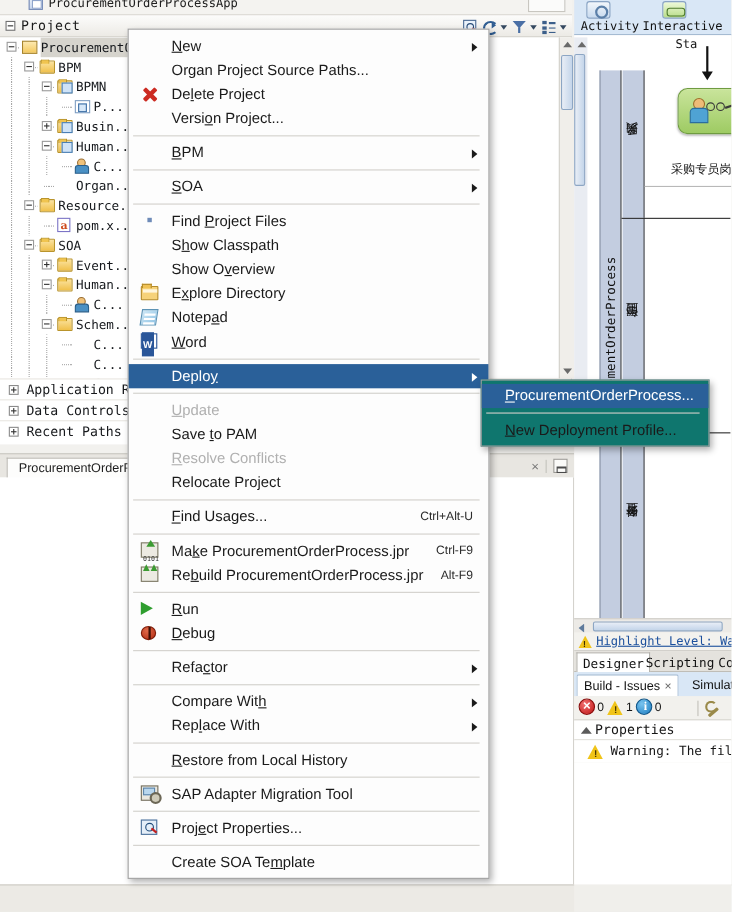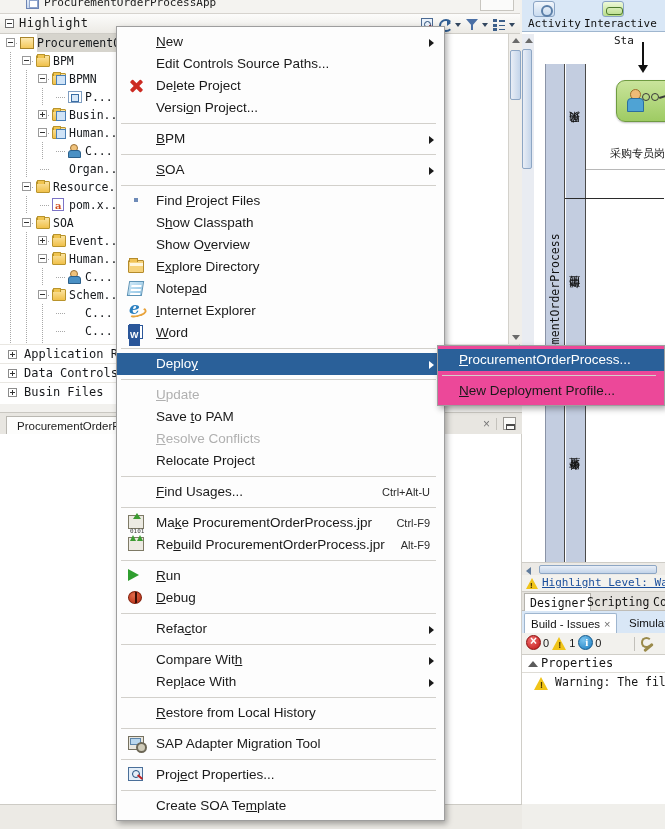--- a/index.html
+++ b/index.html
@@ -288,22 +288,22 @@
   .ic-bug::after{content:"";position:absolute;left:6px;top:0;width:1.5px;height:11px;background:#3a0d04;}
   .ic-sap{top:3px;width:16px;height:14px;background:#e9e7df;border:1px solid #75705f;}
   .ic-sap::before{content:"";position:absolute;left:1px;top:1px;width:9px;height:5px;background:#b9d7ee;border:1px solid #5e86ab;}
   .ic-sap::after{content:"";position:absolute;left:7px;top:5px;width:7px;height:7px;border-radius:50%;border:2px solid #6c6756;background:#cfcbb9;}
   .ic-props{top:3px;width:15px;height:14px;background:#e4eef8;border:1px solid #4a6f99;}
   .ic-props::before{content:"";position:absolute;left:3px;top:2px;width:6px;height:6px;border:1.5px solid #1e4b7a;border-radius:50%;}
   .ic-props::after{content:"";position:absolute;left:8px;top:8px;width:6px;height:2px;background:#c02020;transform:rotate(40deg);}
 
   
   .submenu{
-    position:absolute;left:437px;top:345px;width:228px;
-    background:#ec4899;border:1px solid #9e9e9e;
+    position:absolute;left:437px;top:345px;width:208px;
+    background:#0f766e;border:1px solid #9e9e9e;
     box-shadow:2px 3px 6px rgba(0,0,0,.32);
     padding:3px 0;
   }
   .submenu .mi{padding-left:21px;}
 
   .watermark{
     position:absolute;left:415px;top:805px;width:250px;
     font-family:"Liberation Sans",sans-serif;font-size:14px;color:#d8d8d8;
     white-space:nowrap;letter-spacing:.3px;pointer-events:none;
   }
@@ -314,21 +314,21 @@
 <div id="root">
 
   <div class="app-title-strip">
     <div class="app-title-icon"></div>
     <div class="app-title-tab">ProcurementOrderProcessApp</div>
     <div class="app-title-box"></div>
   </div>
 
   <div class="projects-header">
     <div class="panel-expander"></div>
-    <div class="projects-title">Highlight</div>
+    <div class="projects-title">Project</div>
     <div class="ph-tools">
       <span class="ph-btn">
           <i class="ico-search-box"></i>
         </span>
       <span class="ph-btn">
           <i class="ico-refresh"></i>
         </span>
       <span class="ph-caret"></span>
       <span class="ph-btn">
           <i class="ico-filter"></i>
@@ -491,21 +491,21 @@
       <div class="sec-row">
         <span class="tw"></span>
         <span class="t">Application Reso...</span>
       </div>
       <div class="sec-row">
         <span class="tw"></span>
         <span class="t">Data Controls</span>
       </div>
       <div class="sec-row">
         <span class="tw"></span>
-        <span class="t">Busin Files</span>
+        <span class="t">Recent Paths</span>
       </div>
     </div>
 
   <div class="editor-tabbar">
     <div class="editor-tab">ProcurementOrderPro...</div>
     <div class="tabbar-right">
       <span class="tb-x">×</span>
       <span class="tb-sep"></span>
       <span class="tb-min"></span>
     </div>
@@ -615,34 +615,33 @@
     <span class="arr dn"></span>
   </div>
   <div class="vscroll" style="left:522px;top:34px;width:12px;height:330px;background:#e9ecf2;border-left:none;">
     <span class="arr up"></span>
     <span class="thb" style="top:15px;height:120px;left:0;width:10px;"></span>
     <span class="arr dn"></span>
   </div>
 
   <div class="ctxmenu" id="ctxmenu">
       <div class="mi"><span><span class="acc">N</span>ew</span><span class="sub"></span></div>
-      <div class="mi"><span>Edit Controls Source Paths...</span></div>
+      <div class="mi"><span>Organ Project Source Paths...</span></div>
       <div class="mi"><span class="mico ic-x"></span><span>De<span class="acc">l</span>ete Project</span></div>
       <div class="mi"><span>Versi<span class="acc">o</span>n Project...</span></div>
       <div class="msep"></div>
       <div class="mi"><span><span class="acc">B</span>PM</span><span class="sub"></span></div>
       <div class="msep"></div>
       <div class="mi"><span><span class="acc">S</span>OA</span><span class="sub"></span></div>
       <div class="msep"></div>
       <div class="mi"><span class="mico ic-binoc"></span><span>Find <span class="acc">P</span>roject Files</span></div>
       <div class="mi"><span>S<span class="acc">h</span>ow Classpath</span></div>
       <div class="mi"><span>Show O<span class="acc">v</span>erview</span></div>
       <div class="mi"><span class="mico ic-folder"></span><span>E<span class="acc">x</span>plore Directory</span></div>
       <div class="mi"><span class="mico ic-note"></span><span>Notep<span class="acc">a</span>d</span></div>
-      <div class="mi"><span class="mico ic-ie"></span><span><span class="acc">I</span>nternet Explorer</span></div>
       <div class="mi"><span class="mico ic-word"></span><span><span class="acc">W</span>ord</span></div>
       <div class="msep"></div>
       <div class="mi sel"><span>Deplo<span class="acc">y</span></span><span class="sub"></span></div>
       <div class="msep"></div>
       <div class="mi disabled"><span><span class="acc">U</span>pdate</span></div>
       <div class="mi"><span>Save <span class="acc">t</span>o PAM</span></div>
       <div class="mi disabled"><span><span class="acc">R</span>esolve Conflicts</span></div>
       <div class="mi"><span>Relocate Project</span></div>
       <div class="msep"></div>
       <div class="mi"><span><span class="acc">F</span>ind Usages...</span><span class="key">Ctrl+Alt-U</span></div>

